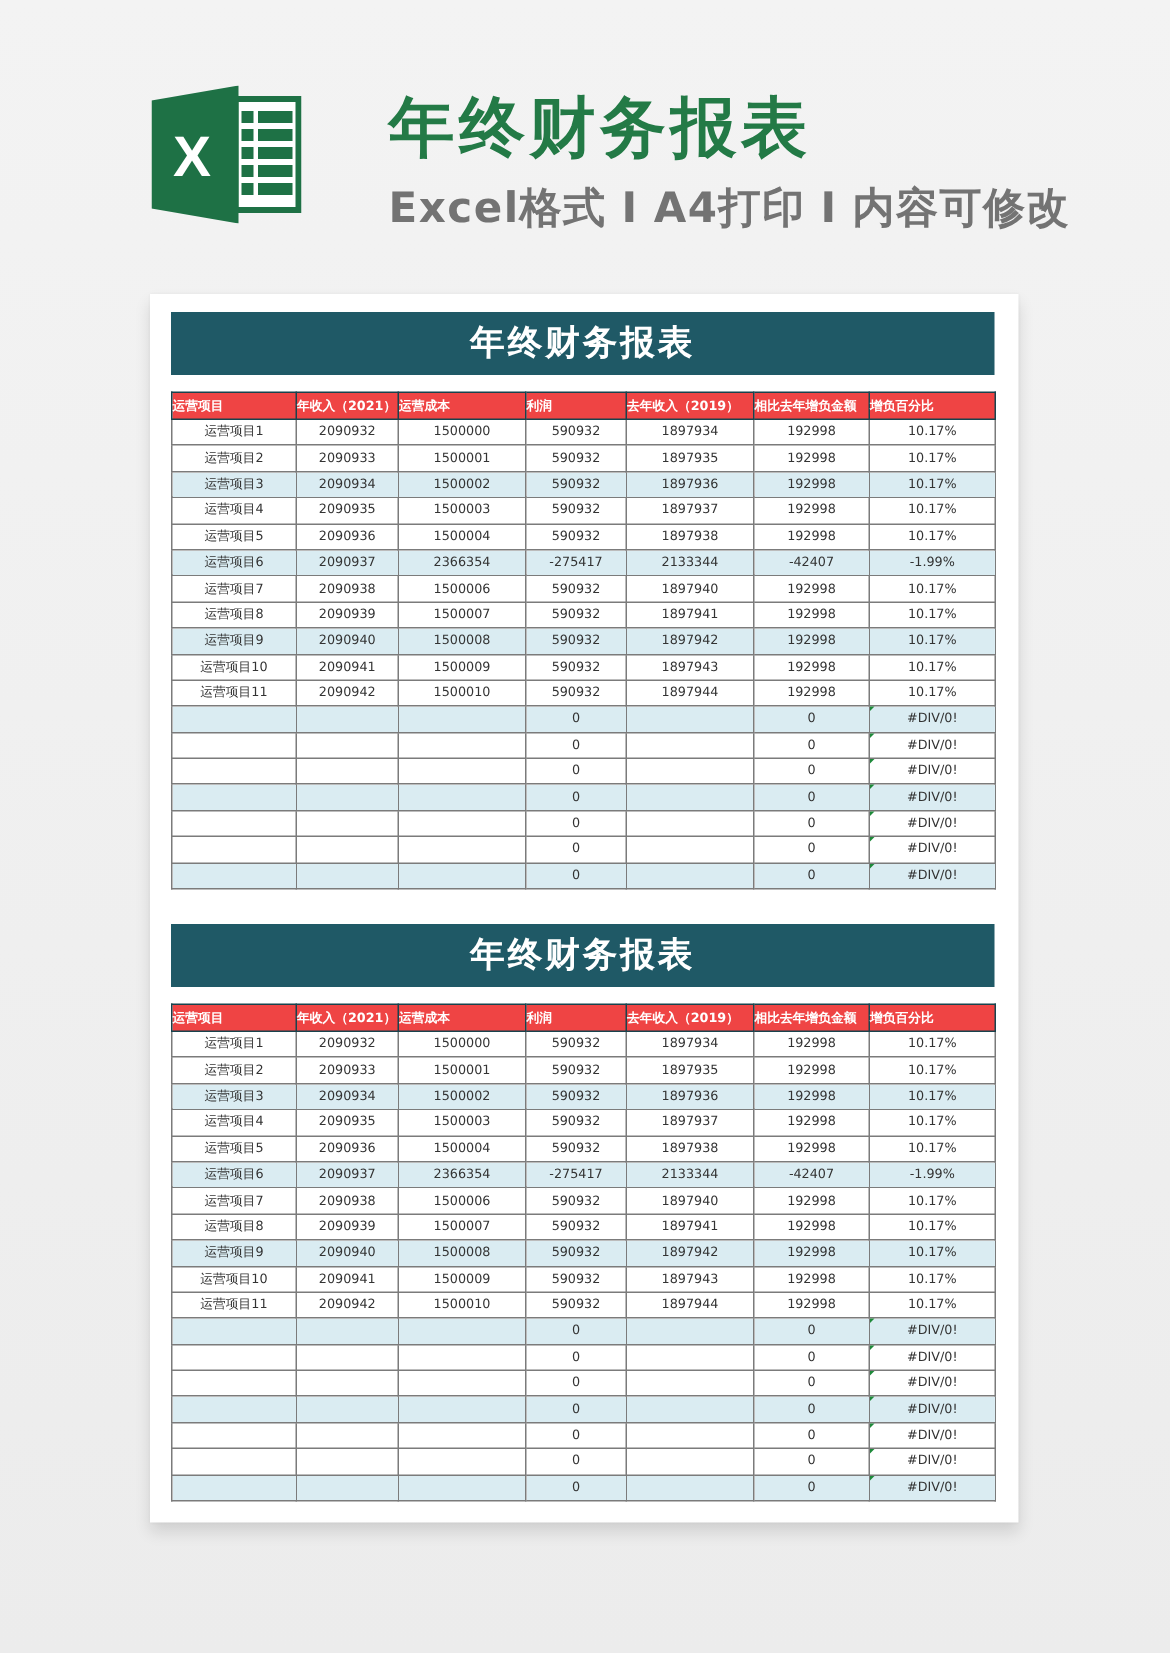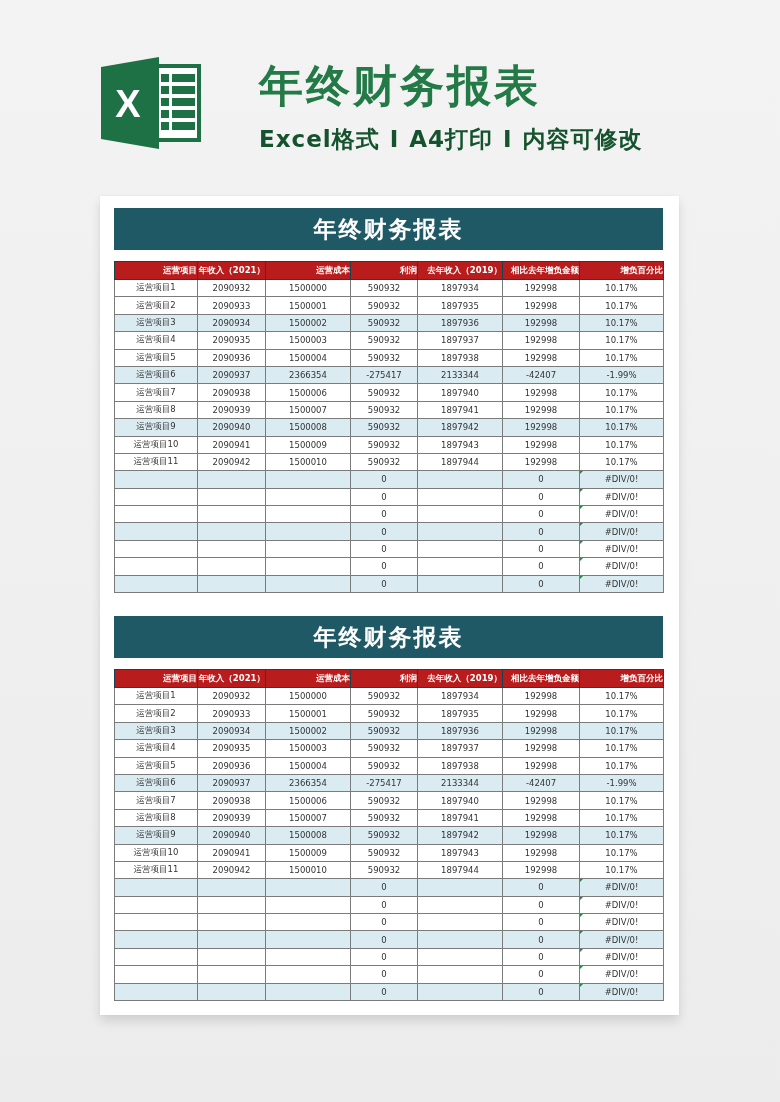--- a/index.html
+++ b/index.html
@@ -9,21 +9,21 @@
     font-family: "DejaVu Sans", "Liberation Sans", sans-serif;
   }
   .logo { position: absolute; left: 101px; top: 57px; width: 100px; height: 92px; }
   .main-title {
     position: absolute; left: 259px; top: 58px; height: 56px;
     font-size: 44px; font-weight: bold; color: #237a46; letter-spacing: 3px;
     line-height: 56px; white-space: nowrap;
   }
   .subtitle {
     position: absolute; left: 259px; top: 122px; height: 34px;
-    font-size: 23px; font-weight: bold; color: #14532d; letter-spacing: 1px;
+    font-size: 28px; font-weight: bold; color: #737373; letter-spacing: 1px;
     line-height: 34px; white-space: nowrap;
   }
   .subtitle .sep { margin: 0 10px; font-weight: bold; }
 
   .sheet {
     position: absolute; left: 100px; top: 196px; width: 579px; height: 819px;
     background: #ffffff;
     box-shadow: 0 6px 10px rgba(0,0,0,0.12), 0 0 2px rgba(0,0,0,0.05);
   }
   .report { position: absolute; left: 14px; width: 549px; }
@@ -32,22 +32,22 @@
   .title-bar {
     height: 42px; background: #1f5966; color: #ffffff;
     font-size: 23px; font-weight: bold; text-align: center; line-height: 42px;
     letter-spacing: 2px;
   }
   table {
     margin-top: 11px; width: 549px; border-collapse: collapse; table-layout: fixed;
     font-size: 8.5px; color: #333;
   }
   th {
-    background: #b91c1c; color: #fff; font-weight: bold; height: 17px; padding: 0;
-    border: 1px solid #18434d; text-align: right; white-space: nowrap;
+    background: #ef4444; color: #fff; font-weight: bold; height: 17px; padding: 0;
+    border: 1px solid #18434d; text-align: left; white-space: nowrap;
   }
   td {
     height: 16.4px; padding: 0; border: 1px solid #7b7b7b; text-align: center;
     white-space: nowrap; position: relative;
   }
   tr.shade td { background: #daecf2; }
   td.err::before {
     content: ""; position: absolute; left: 0; top: 0; width: 0; height: 0;
     border-top: 3px solid #1e8a3a; border-right: 3px solid transparent;
   }

